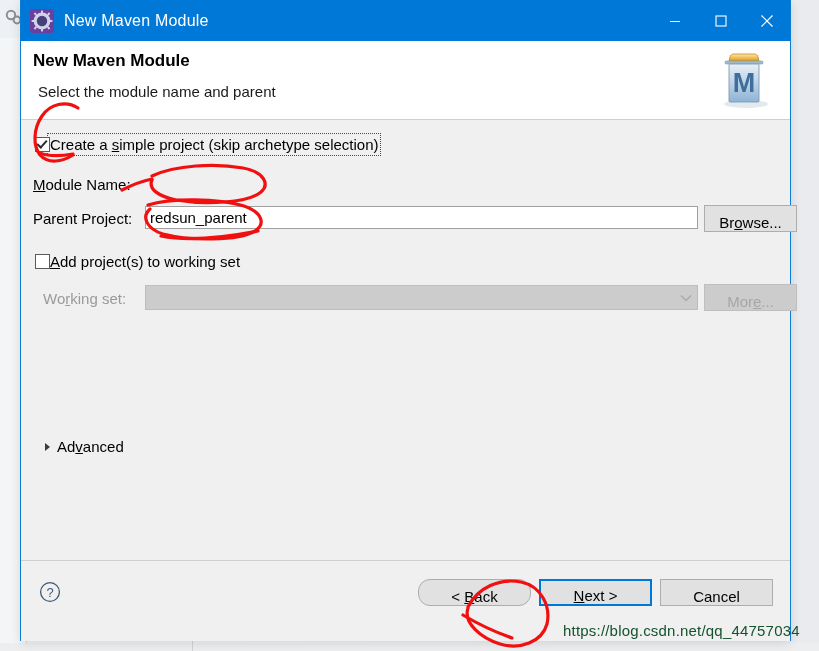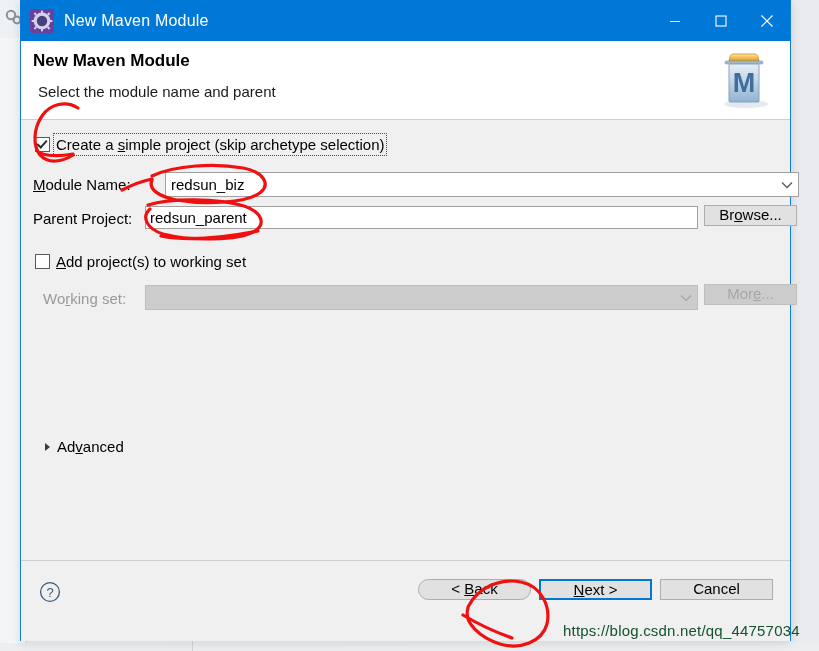--- a/index.html
+++ b/index.html
@@ -157,21 +157,21 @@
     position: absolute;
     left: 3px; top: 0px;
     width: 4px; height: 8px;
     border: solid #2b2b2b;
     border-width: 0 2px 2px 0;
     transform: rotate(42deg);
   }
   .cb-label {
     font-size: 15px;
     color: #000;
-    margin-left: 6px;
+    margin-left: 0;
     white-space: nowrap;
   }
   .focus-outline {
     outline: 1px dotted #4a4a4a;
     outline-offset: 2px;
   }
   .u { text-decoration: underline; }
 
   
   .field-label {
@@ -222,24 +222,24 @@
     border: 1px solid #bdbdbd;
   }
 
   
   .btn {
     border: 1px solid #adadad;
     background: #e1e1e1;
     font-family: "Liberation Sans", sans-serif;
     font-size: 15px;
     color: #000;
-    height: 21px;
+    height: 27px;
     box-sizing: border-box;
     display: inline-flex;
-    align-items: flex-start;
+    align-items: flex-end;
     justify-content: center;
     white-space: nowrap;
     cursor: default;
   }
   .btn.disabled {
     color: #a6a6a6;
     background: #cccccc;
     border-color: #bfbfbf;
   }
   .btn.default {
@@ -388,28 +388,20 @@
       <span class="cb-label focus-outline">
         <span>Create a </span><span class="u">s</span><span>imple project (skip archetype selection)</span>
       </span>
     </div>
 
     <div class="row" style="left:12px; top:56px;">
       <span class="field-label">
         <span class="u">M</span><span>odule Name:</span>
       </span>
     </div>
-    <div class="combo" style="position:absolute; left:144px; top:52px; width:634px;">
-      <span class="combo-value">redsun_biz</span>
-      <span class="chev">
-        <svg width="12" height="8" viewBox="0 0 12 8">
-          <polyline points="1,1.5 6,6.5 11,1.5" fill="none" stroke="#5a5a5a" stroke-width="1.3"></polyline>
-        </svg>
-      </span>
-    </div>
 
     <div class="row" style="left:12px; top:90px;">
       <span class="field-label">
         <span>Parent Project:</span>
       </span>
     </div>
     <input class="textfield" type="text" style="position: absolute; left: 124px; top: 86px; width: 553px;" value="redsun_parent">
     <div class="btn" style="position:absolute; left:683px; top:85px; width:93px;">
       <span>Br<span class="u">o</span>wse...</span>
     </div>

